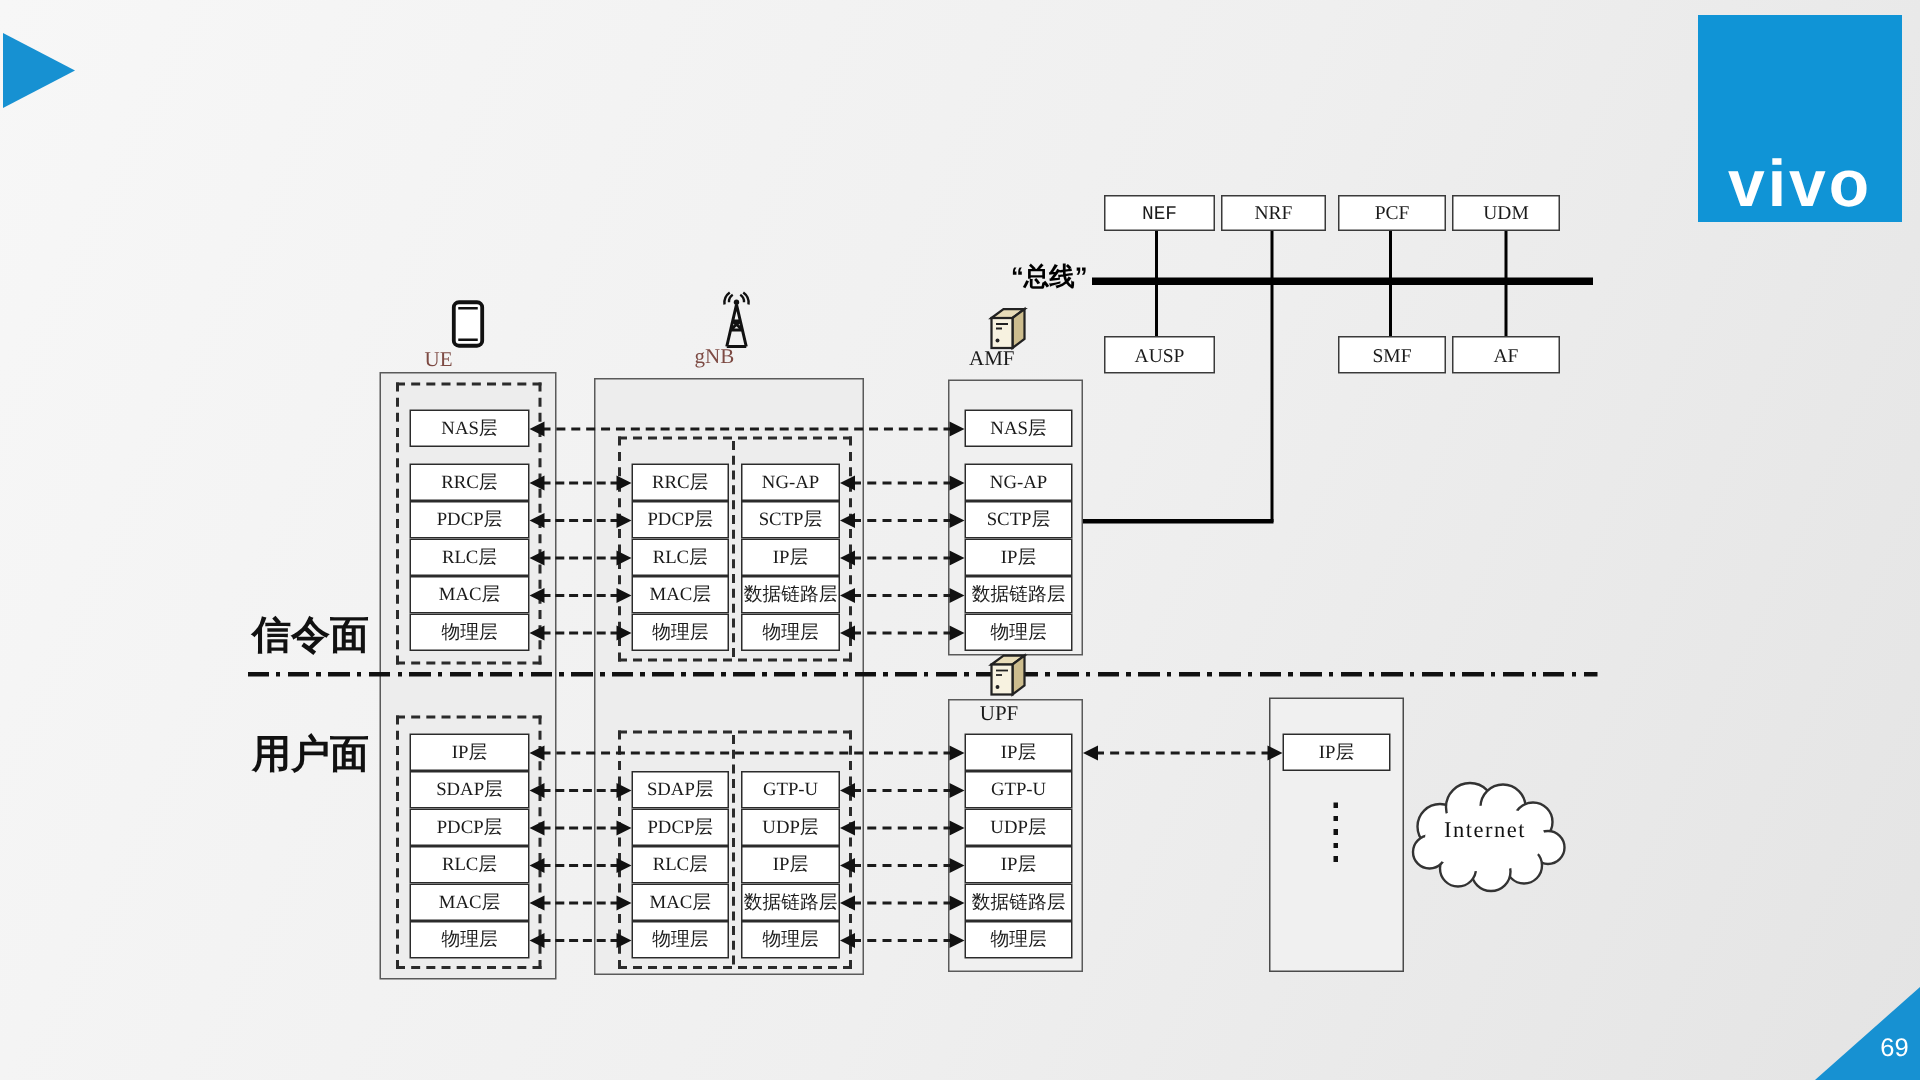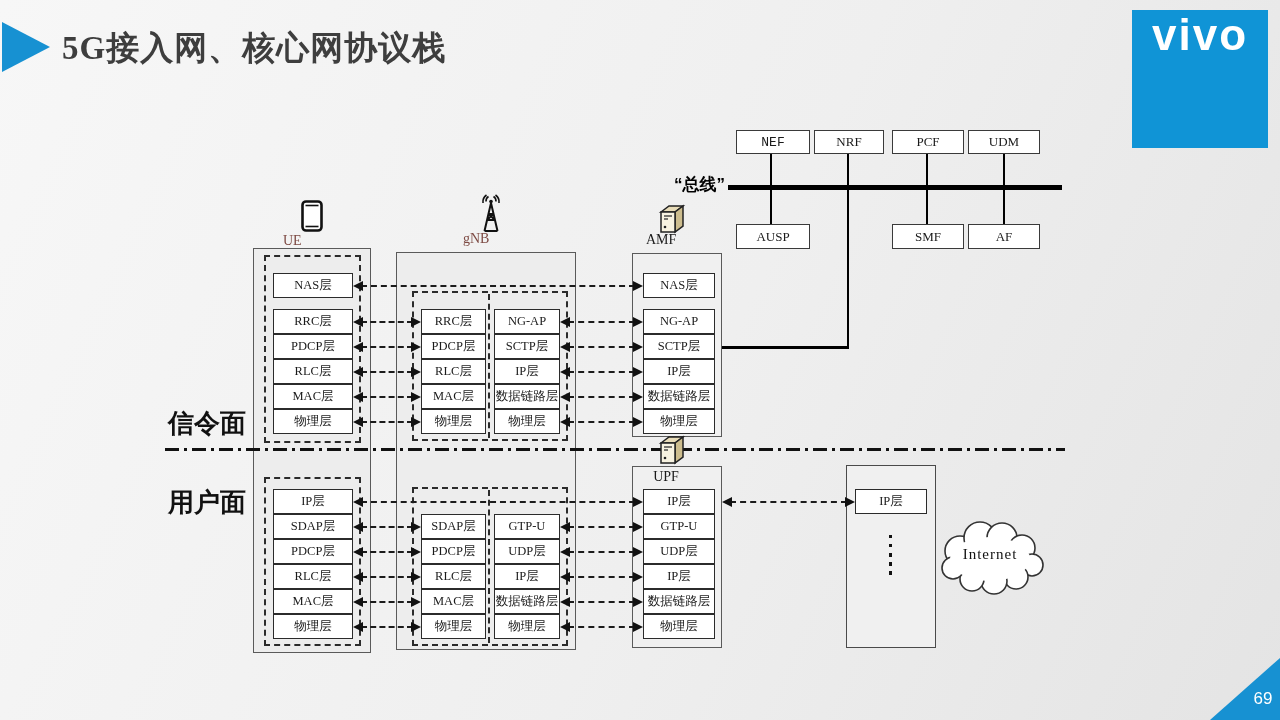--- a/index.html
+++ b/index.html
@@ -6,21 +6,21 @@
   #slide{position:relative;width:1280px;height:720px;overflow:hidden;
     background:linear-gradient(115deg,#f7f7f7 0%,#efefef 55%,#e4e4e4 100%);
     font-family:"Liberation Sans",sans-serif;color:#1a1a1a;}
   
   .title-arrow{position:absolute;left:2px;top:22px;width:0;height:0;
     border-top:25px solid transparent;border-bottom:25px solid transparent;
     border-left:48px solid #1791d2;}
   .page-title{position:absolute;left:62px;top:26px;font-size:33px;font-weight:600;
     color:#3e3e3e;font-family:"Liberation Serif",serif;letter-spacing:1px;}
   .logo{position:absolute;left:1132px;top:10px;width:136px;height:138px;background:#1094d6;
-    display:flex;align-items:flex-start;justify-content:center;}
+    display:flex;align-items:flex-end;justify-content:center;}
   .logo span{color:#fff;font-size:44px;font-weight:700;letter-spacing:2px;
     font-family:"Liberation Sans",sans-serif;}
   
   .nfbox{position:absolute;background:#fff;border:1.5px solid #3a3a3a;box-sizing:border-box;
     display:flex;align-items:center;justify-content:center;
     font:13px "Liberation Serif",serif;z-index:3;}
   .outerbox{position:absolute;background:#ededed;border:1.5px solid #5a5a5a;box-sizing:border-box;z-index:1;}
   .dashbox{position:absolute;border:2px dashed #2b2b2b;box-sizing:border-box;z-index:2;}
   .dashdiv{position:absolute;border-left:2px dashed #2b2b2b;width:0;z-index:2;}
   .stack{position:absolute;z-index:3;}
@@ -64,21 +64,20 @@
   .credit{position:absolute;left:1000px;top:662px;width:270px;z-index:7;
     font-size:30px;font-weight:bold;color:#262626;letter-spacing:2px;white-space:nowrap;
     text-shadow:-1.5px -1.5px 0 #fff,1.5px -1.5px 0 #fff,-1.5px 1.5px 0 #fff,1.5px 1.5px 0 #fff,3px 3px 4px rgba(255,255,255,.9);}
 </style>
 </head>
 <body>
 
 <div id="slide">
 
   <div class="title-arrow"></div>
-  <div class="page-title">5G接入网、核心网协议栈</div>
   <div class="logo">
     <span>vivo</span>
   </div>
 
   <div class="nfbox" style="left:736px;top:130px;width:74px;height:24px;font-family:Liberation Mono, monospace;">NEF</div>
   <div class="nfbox" style="left:814px;top:130px;width:70px;height:24px;">NRF</div>
   <div class="nfbox" style="left:892px;top:130px;width:72px;height:24px;">PCF</div>
   <div class="nfbox" style="left:968px;top:130px;width:72px;height:24px;">UDM</div>
   <div class="nfbox" style="left:736px;top:224px;width:74px;height:25px;">AUSP</div>
   <div class="nfbox" style="left:892px;top:224px;width:72px;height:25px;">SMF</div>

